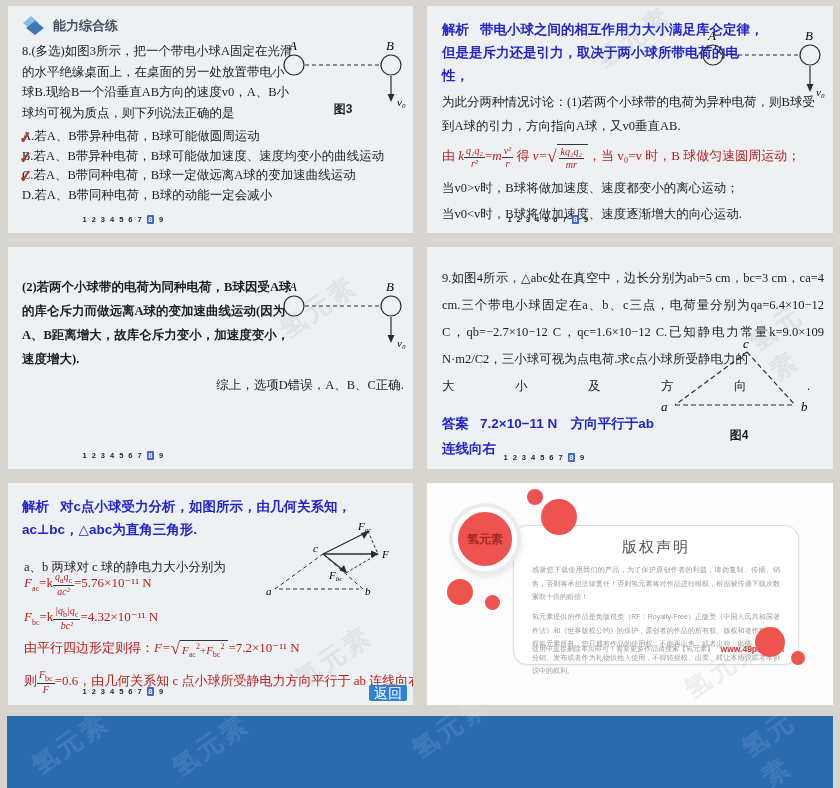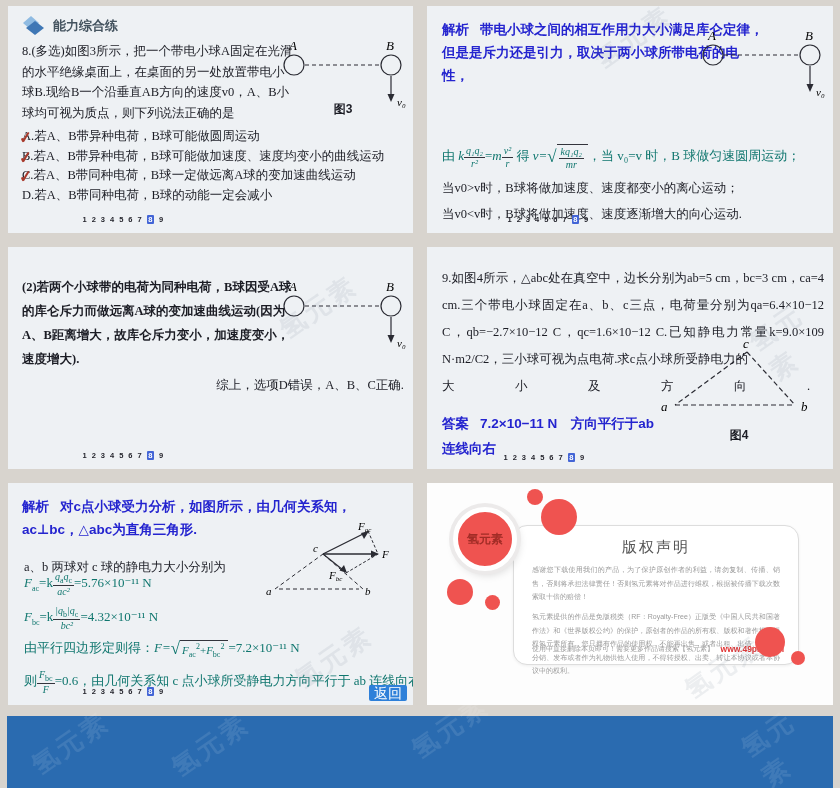--- a/index.html
+++ b/index.html
@@ -29,21 +29,21 @@
   
   .opt { position:relative; font-size:12.5px; line-height:19.5px; color:#1b1c24; }
   .check { position:absolute; left:-3px; top:1px; color:#a83a2c; font-size:16px; font-weight:bold; transform:rotate(-6deg); font-family:"Liberation Sans",sans-serif; }
 
   
   .pager { position:absolute; font-family:"Liberation Sans",sans-serif; }
   .pnum { display:inline-block; font-size:7.5px; font-weight:bold; color:#24242c; margin:0 2.5px; }
   .pnum.active { background:#4365d6; color:#fff; padding:0 1.5px; border-radius:1px; }
 
   
-  .mline { white-space:nowrap; font-size:13px; color:#0f766e; }
+  .mline { white-space:nowrap; font-size:13px; color:#b91c1c; }
   .mline i, i.m { font-style:italic; }
   .frac { display:inline-block; text-align:center; vertical-align:middle; font-size:10px; line-height:1.15; }
   .frac .ft { display:block; padding:0 2px; }
   .frac .fb { display:block; border-top:1px solid #33343c; padding:0 2px; }
   .rad { display:inline-block; vertical-align:middle; font-size:17px; }
   .sqrt-body { display:inline-block; border-top:1px solid #33343c; vertical-align:middle; padding:1px 4px 0 2px; }
   sub { font-size:8px; }
   sup { font-size:8px; }
 
   
@@ -136,20 +136,21 @@
       <text x="19" y="12" font-style="italic" font-size="13">A</text>
       <text x="116" y="12" font-style="italic" font-size="13">B</text>
       <circle cx="24" cy="27" r="10" fill="none" stroke="#2a2b33" stroke-width="1.2"></circle>
       <circle cx="121" cy="27" r="10" fill="none" stroke="#2a2b33" stroke-width="1.2"></circle>
       <line x1="35" y1="27" x2="110" y2="27" stroke="#2a2b33" stroke-width="1.2" stroke-dasharray="4,3"></line>
       <line x1="121" y1="38" x2="121" y2="58" stroke="#2a2b33" stroke-width="1.2"></line>
       <polygon points="121,64 117.5,56 124.5,56" fill="#2a2b33"></polygon>
       <text x="127" y="68" font-style="italic" font-size="11">v₀</text>
     </svg>
 
+    <div class="abs body-text" style="left:15px; top:84px; width:382px; line-height:24px;">为此分两种情况讨论：(1)若两个小球带的电荷为异种电荷，则B球受到A球的引力，方向指向A球，又v0垂直AB.</div>
     <div class="abs mline" style="left:15px; top:138px;">
       <span>由 </span><i class="m">k</i><span class="frac"><i class="ft m">q₁q₂</i><i class="fb m">r²</i></span><span>=</span><i class="m">m</i><span class="frac"><i class="ft m">v²</i><i class="fb m">r</i></span><span> 得 </span><i class="m">v=</i><span class="rad">√</span><span class="sqrt-body"><span class="frac"><i class="ft m">kq₁q₂</i><i class="fb m">mr</i></span></span><span>，当 v₀=v 时，B 球做匀速圆周运动；</span>
     </div>
     <div class="abs body-text" style="left:15px; top:172px; width:382px;">当v0&gt;v时，B球将做加速度、速度都变小的离心运动；</div>
     <div class="abs body-text" style="left:15px; top:198px; width:382px;">当v0&lt;v时，B球将做加速度、速度逐渐增大的向心运动.</div>
     <div class="pager" style="left:78px; bottom:7px;"><span class="pnum">1</span><span class="pnum">2</span><span class="pnum">3</span><span class="pnum">4</span><span class="pnum">5</span><span class="pnum">6</span><span class="pnum">7</span><span class="pnum active">8</span><span class="pnum">9</span></div>
   </div>
 
   <div class="panel" id="p3">
     <div class="abs body-text" style="left:14px; top:28px; width:278px; line-height:24px;font-weight:bold;">(2)若两个小球带的电荷为同种电荷，B球因受A球的库仑斥力而做远离A球的变加速曲线运动(因为A、B距离增大，故库仑斥力变小，加速度变小，速度增大).</div>

